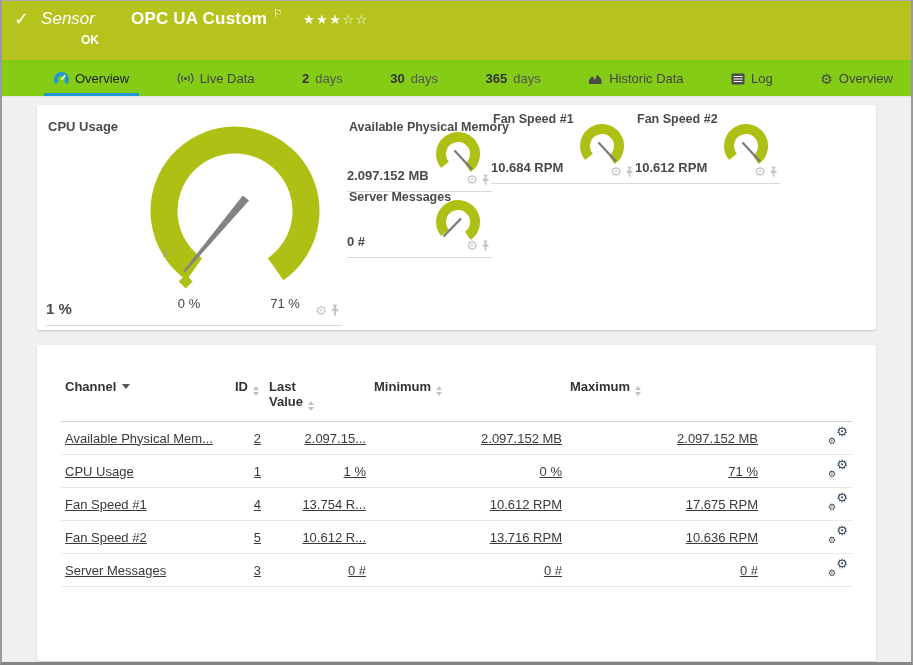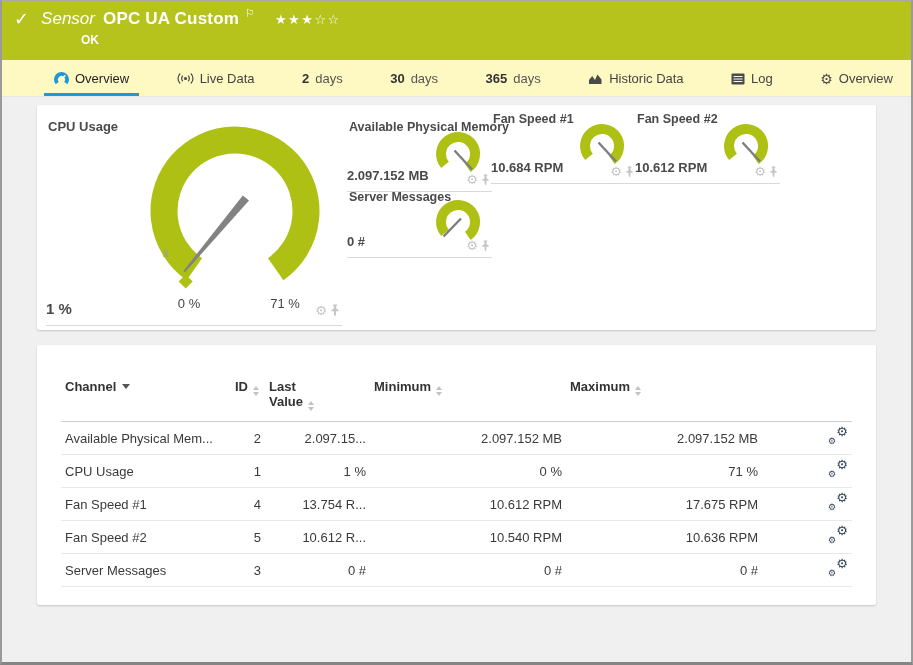--- a/index.html
+++ b/index.html
@@ -8,41 +8,41 @@
   .page{
     width:913px; height:665px; background:#f0f0f0; position:relative; overflow:hidden;
     border-left:2px solid #9a9a9a; border-right:2px solid #9a9a9a;
     border-top:1px solid #a8a8a8; border-bottom:3px solid #858585;
   }
   
   .hdr{ height:59px; background:#b5c31c; color:#fff; padding:8px 12px 0 12px; }
   .hdr-line1{ display:flex; align-items:center; gap:8px; }
   .chk{ font-size:18px; font-weight:bold; line-height:1; }
   .kind{ font-style:italic; font-size:17px; margin-left:4px; }
-  .title{ font-weight:bold; font-size:17px; letter-spacing:.2px; }
+  .title{ font-weight:bold; font-size:17px; letter-spacing:.2px;margin-left:28px; }
   .flag{ font-size:11px; align-self:flex-start; margin-top:-2px; margin-left:-2px; }
   .stars{ font-size:13px; letter-spacing:1.5px; margin-left:12px; }
   .hdr-line2{ margin:4px 0 0 67px; font-size:12px; font-weight:bold; }
   
   .tabs{
-    height:37px; background:#fef9c3; display:flex; align-items:stretch;
+    height:37px; background:#84cc16; display:flex; align-items:stretch;
     justify-content:space-between; padding:4px 8px 0 42px; border-bottom:1px solid #e6e6e6;
   }
   .tab{ display:flex; align-items:center; gap:6px; font-size:13px; color:#444;
         border-bottom:3px solid transparent; padding:0 10px; cursor:pointer; }
   .tab.active{ border-bottom-color:#2198d5; color:#222; }
   .tab .num{ font-weight:bold; color:#333; }
   .tab .word{ color:#555; }
   .tab .glyph{ font-size:14px; color:#4a4a4a; line-height:1; }
   .tab svg{ display:block; }
   
   .content{ padding:8px 35px 0 35px; }
   .panel{ background:#fff; border-radius:2px; box-shadow:0 1px 2px rgba(0,0,0,.18); }
   .panel-gauges{ height:225px; position:relative; margin-bottom:15px; }
-  .panel-table{ height:260px; padding:30px 24px 18px 24px; }
+  .panel-table{ height:316px; padding:30px 24px 18px 24px; }
   
   .g-title{ font-size:12.5px; font-weight:bold; color:#4a4a4a; }
   .g-value{ font-size:13px; font-weight:bold; color:#4a4a4a; position:absolute; left:0; bottom:8px; }
   .g-icons{ position:absolute; display:flex; align-items:center; gap:3px; }
   .g-icons .gear{ font-size:13px; color:#c6c6c6; line-height:1; cursor:pointer; }
   .g-icons svg{ display:block; cursor:pointer; }
   .cpu-block{ position:absolute; left:9px; top:7px; width:296px; height:214px;
               border-bottom:1px solid #d9d9d9; }
   .cpu-block .g-title{ position:absolute; left:2px; top:7px; font-size:13px; }
   .cpu-block .g-value{ font-size:15px; }
@@ -59,21 +59,21 @@
   #mini-2{ left:598px; top:7px; } #mini-3{ left:310px; top:85px; height:68px; }
   #mini-3 svg.dial{ top:6px; }
   
   table{ width:100%; border-collapse:collapse; table-layout:fixed; }
   col.c-channel{width:170px} col.c-id{width:34px} col.c-last{width:105px}
   col.c-min{width:196px} col.c-max{width:196px} col.c-act{width:auto}
   th{ font-size:13px; font-weight:bold; color:#333; padding:4px 4px 10px 4px;
       vertical-align:top; cursor:pointer; }
   th.l{ text-align:left; } th.r{ text-align:left; }
   td{ font-size:13px; color:#3a3a3a; height:33px; padding:0 4px;
-      border-top:1px solid #e8e8e8; white-space:nowrap; overflow:hidden; }
+      border-top:1px solid #e8e8e8; white-space:nowrap; overflow:hidden;text-decoration:underline; }
   tbody tr:first-child td{ border-top:1px solid #cfcfcf; }
   tbody tr:last-child{ border-bottom:1px solid #e8e8e8; }
   td.l{ text-align:left; } td.r{ text-align:right; }
   .sort{ display:inline-flex; flex-direction:column; gap:2px; margin-left:5px; vertical-align:1px; }
   .sort i{ width:0; height:0; border-left:3.5px solid transparent; border-right:3.5px solid transparent; }
   .sort .up{ border-bottom:4px solid #c2c2c2; }
   .sort .down{ border-top:4px solid #c2c2c2; }
   .sort-active{ display:inline-block; width:0; height:0; margin-left:6px; vertical-align:2px;
     border-left:4px solid transparent; border-right:4px solid transparent; border-top:5px solid #555; }
   .lastcol{ text-align:right; }
@@ -299,21 +299,21 @@
             <td class="r">4</td>
             <td class="r">13.754 R...</td>
             <td class="r">10.612 RPM</td>
             <td class="r">17.675 RPM</td>
             <td class="lastcol"><span class="gears"><span class="g-big">⚙</span><span class="g-small">⚙</span></span></td>
           </tr>
           <tr>
             <td class="l">Fan Speed #2</td>
             <td class="r">5</td>
             <td class="r">10.612 R...</td>
-            <td class="r">10.540 RPM</td>
+            <td class="r">13.716 RPM</td>
             <td class="r">10.636 RPM</td>
             <td class="lastcol"><span class="gears"><span class="g-big">⚙</span><span class="g-small">⚙</span></span></td>
           </tr>
           <tr>
             <td class="l">Server Messages</td>
             <td class="r">3</td>
             <td class="r">0 #</td>
             <td class="r">0 #</td>
             <td class="r">0 #</td>
             <td class="lastcol"><span class="gears"><span class="g-big">⚙</span><span class="g-small">⚙</span></span></td>

